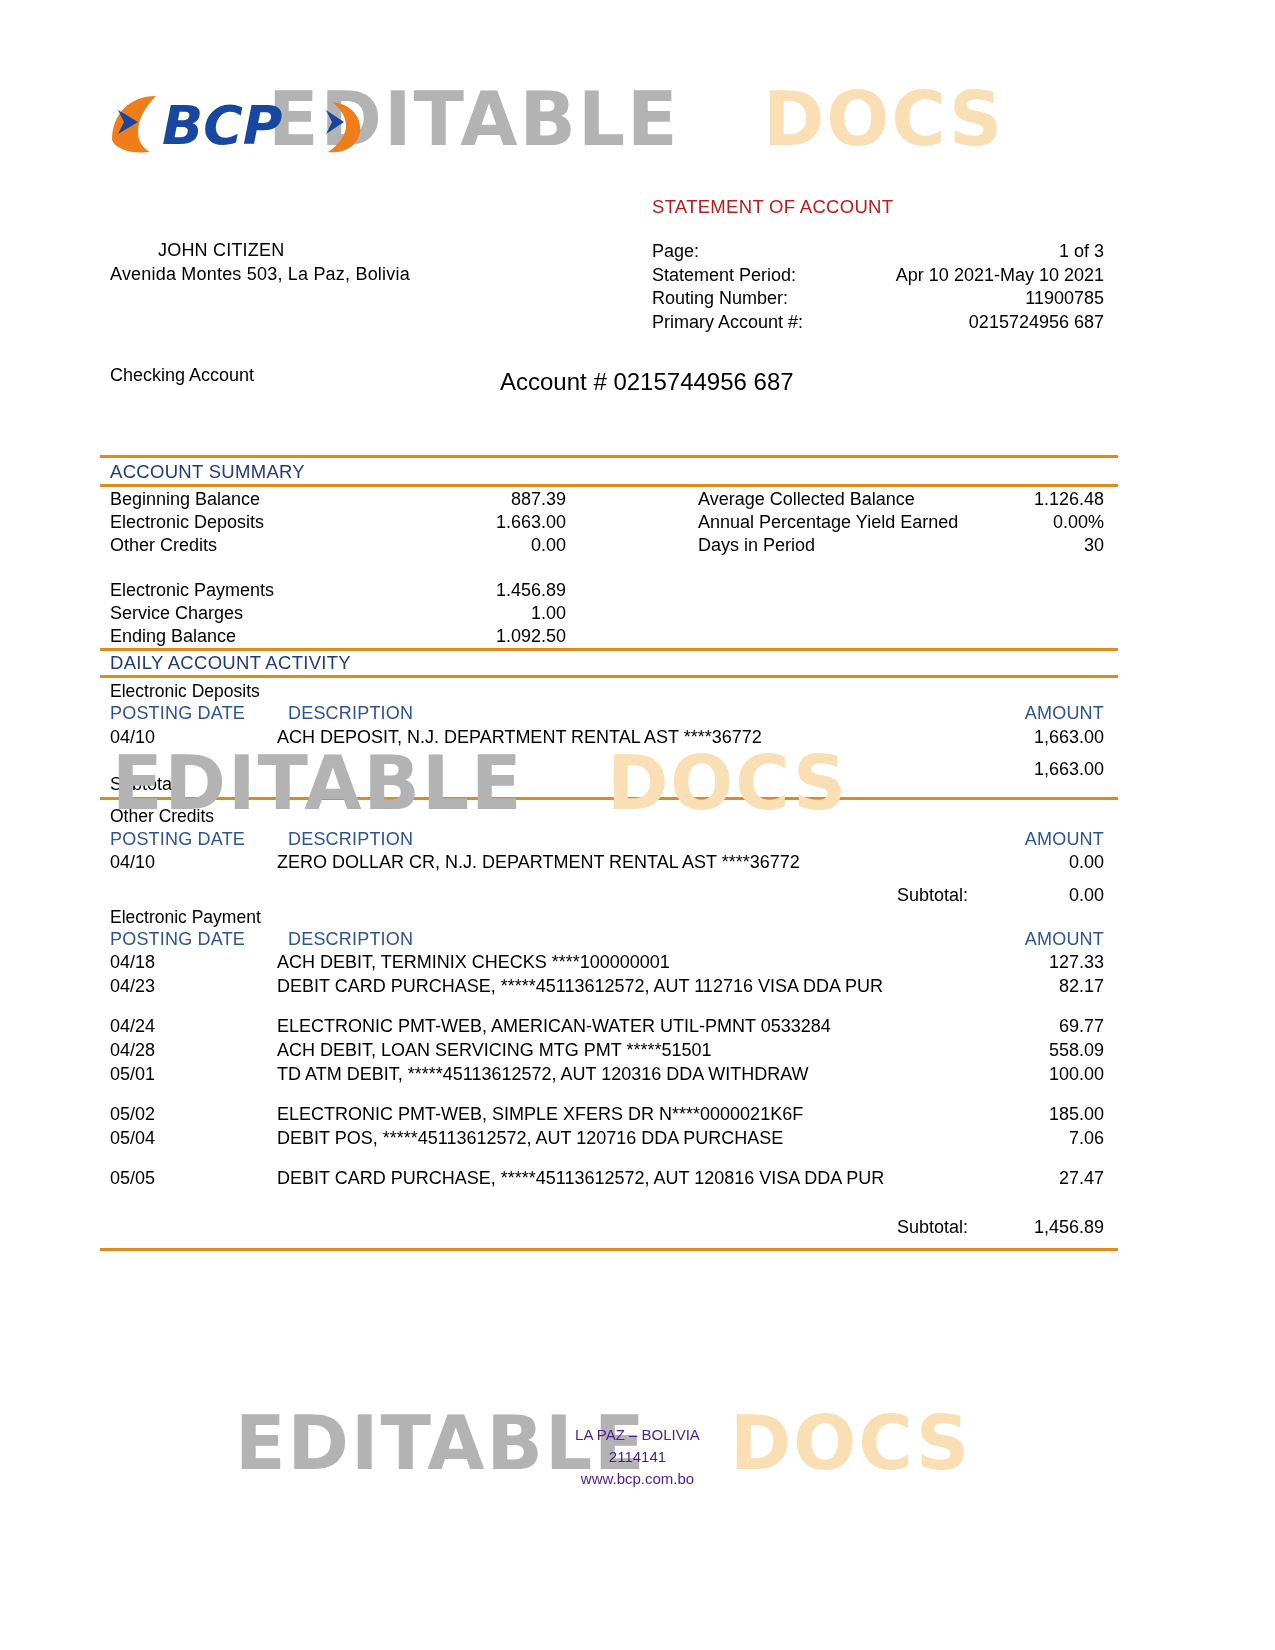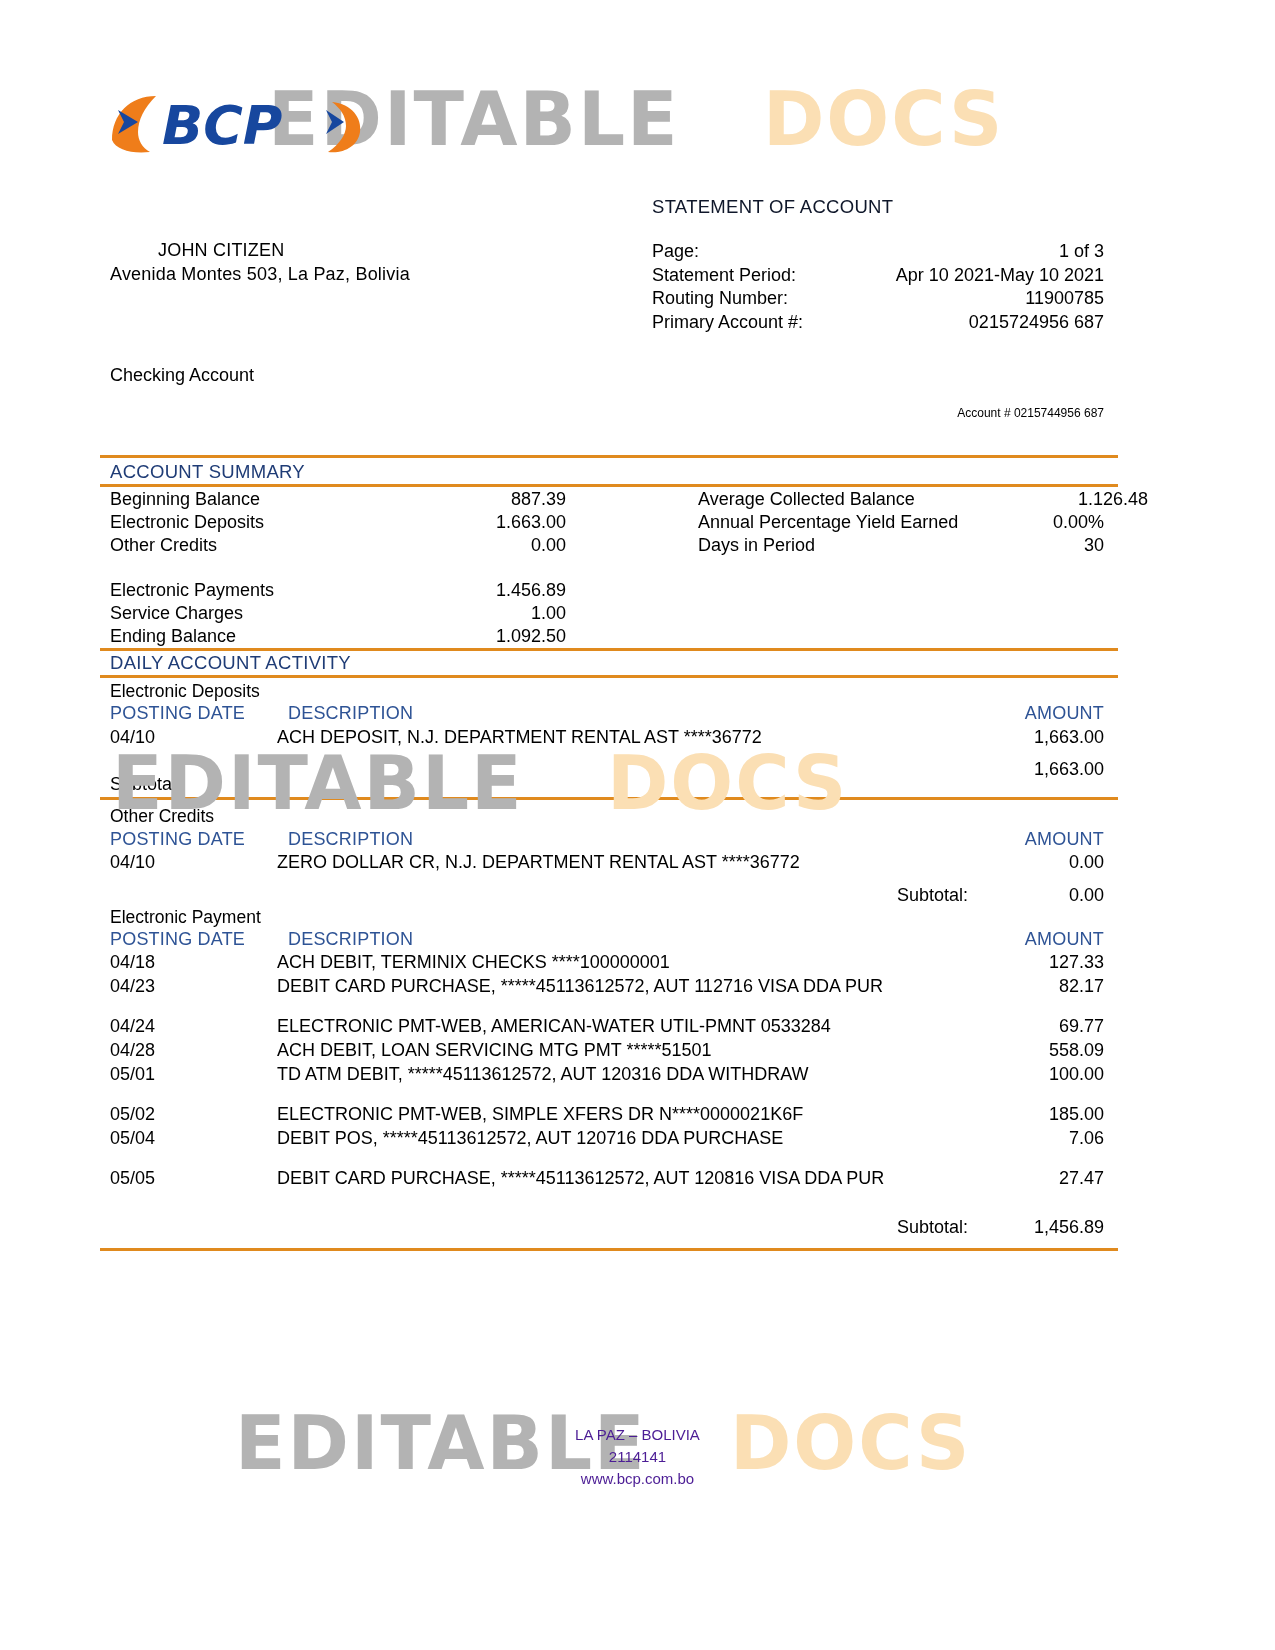--- a/index.html
+++ b/index.html
@@ -40,35 +40,35 @@
   .logo {
     position: absolute;
     left: 104px;
     top: 88px;
     width: 270px;
     height: 72px;
   }
 
   
   .abs { position: absolute; }
-  .blue { color: #0f172a; }
+  .blue { color: #b91c1c; }
   .right { text-align: right; }
 
   
   .cust-name   { left: 110px; top: 240px;  font-size: 18px; letter-spacing: .2px; margin-left: 48px;}
   .cust-addr   { left: 110px; top: 264px;  font-size: 18px; letter-spacing: .2px;}
   .soa-title   { left: 652px; top: 196px;  font-size: 18.5px; letter-spacing: .3px;}
 
   .meta-labels { left: 652px; top: 240px; }
   .meta-labels div { font-size: 18px; line-height: 23.5px; white-space: nowrap;}
   .meta-values { left: 552px; top: 240px; width: 552px; }
   .meta-values div { font-size: 18px; line-height: 23.5px; text-align: right; white-space: nowrap;}
 
   .checking    { left: 110px; top: 365px; font-size: 18px; }
-  .acct-no     { left: 500px; top: 406px; width: 604px; font-size: 12px; text-align: right;}
+  .acct-no     { left: 500px; top: 368px; width: 604px; font-size: 24px; text-align: left;}
 
   
   .rule {
     position: absolute;
     left: 100px;
     width: 1018px;
     height: 3px;
     background: #e08a1e;
   }
 
@@ -160,21 +160,21 @@
   <div class="abs sum-label" style="left:110px; top:489px;">Beginning Balance</div>
   <div class="abs sum-val" style="left:330px; top:489px; width:236px;">887.39</div>
 
   <div class="abs sum-label" style="left:110px; top:512px;">Electronic Deposits</div>
   <div class="abs sum-val" style="left:330px; top:512px; width:236px;">1.663.00</div>
 
   <div class="abs sum-label" style="left:110px; top:535px;">Other Credits</div>
   <div class="abs sum-val" style="left:330px; top:535px; width:236px;">0.00</div>
 
   <div class="abs sum-label" style="left:698px; top:489px;">Average Collected Balance</div>
-  <div class="abs sum-val" style="left:860px; top:489px; width:244px;padding-left:44px;">1.126.48</div>
+  <div class="abs sum-val" style="left:860px; top:489px; width:244px;">1.126.48</div>
 
   <div class="abs sum-label" style="left:698px; top:512px;">Annual Percentage Yield Earned</div>
   <div class="abs sum-val" style="left:860px; top:512px; width:244px;">0.00%</div>
 
   <div class="abs sum-label" style="left:698px; top:535px;">Days in Period</div>
   <div class="abs sum-val" style="left:860px; top:535px; width:244px;">30</div>
 
   <div class="abs sum-label" style="left:110px; top:580px;">Electronic Payments</div>
   <div class="abs sum-val" style="left:330px; top:580px; width:236px;">1.456.89</div>
 

